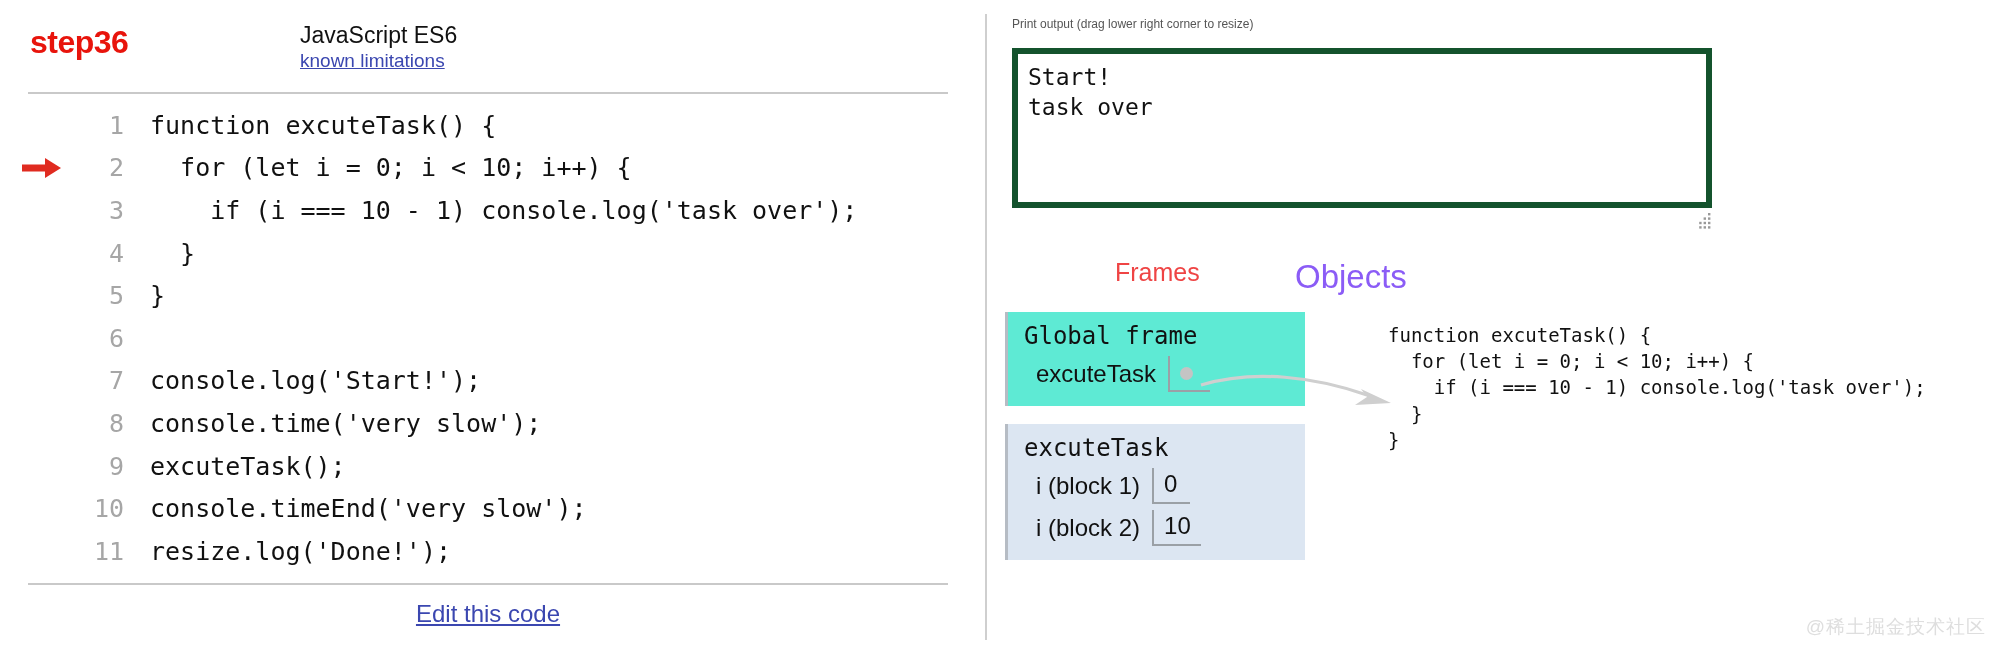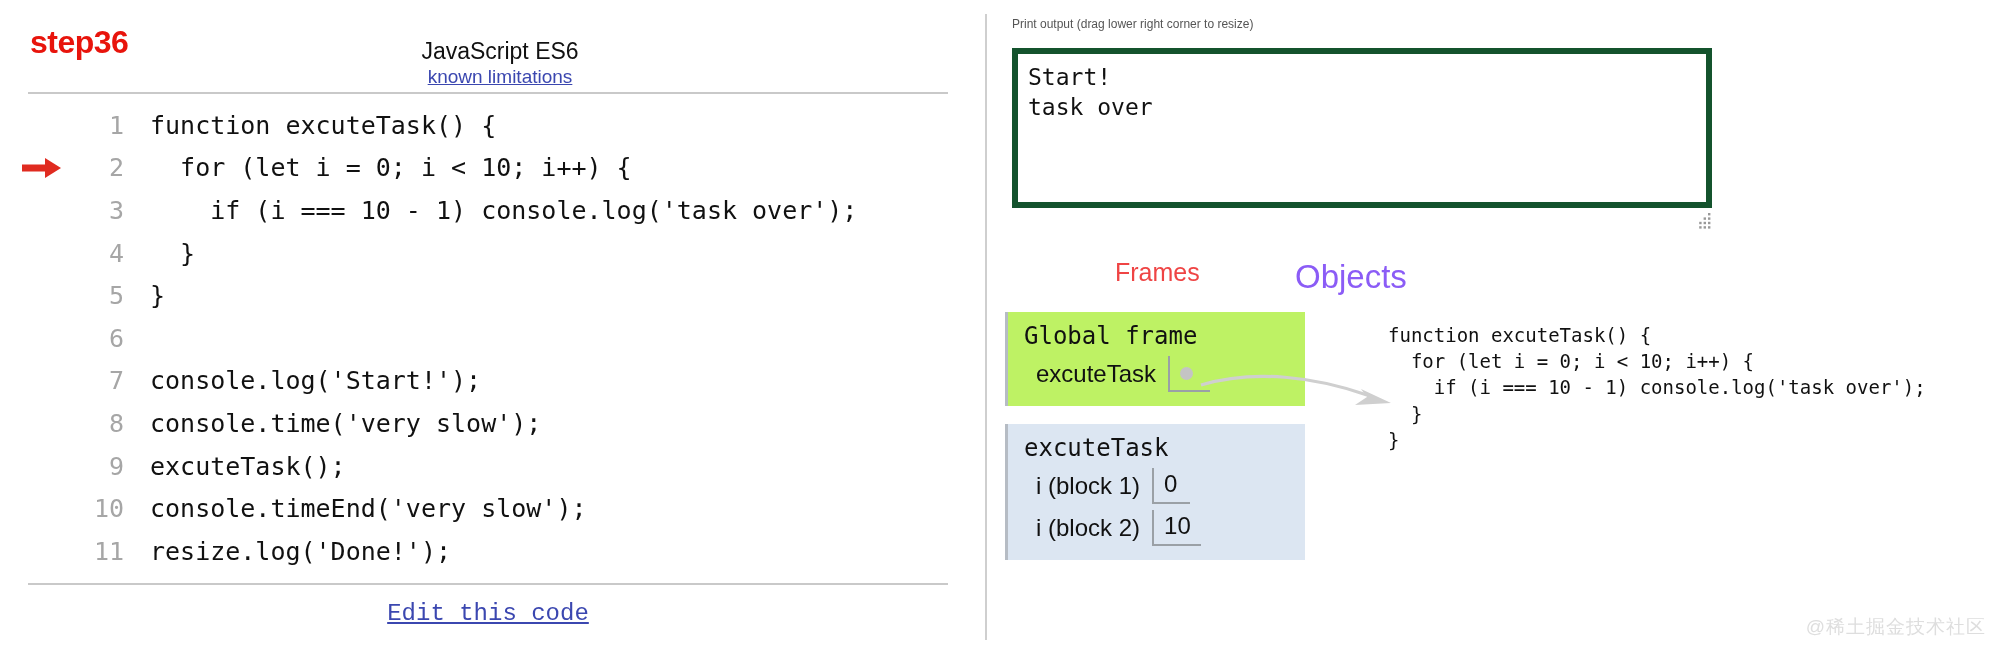--- a/index.html
+++ b/index.html
@@ -26,23 +26,23 @@
   .step-label {
     position: absolute;
     left: 30px; top: 24px;
     font-size: 32px;
     font-weight: bold;
     color: #e8140c;
     letter-spacing: -0.5px;
   }
   .lang-block {
     position: absolute;
-    left: 300px; top: 38px;
+    left: 300px; top: 22px;
     width: 400px;
-    text-align: center;
+    text-align: left;
   }
   .lang-name {
     font-size: 23px;
     color: #111;
     line-height: 1.18;
   }
   .lang-link {
     display: inline-block;
     font-size: 19px;
     color: #3b47b0;
@@ -110,21 +110,20 @@
     position: absolute;
     left: 28px; top: 600px;
     width: 920px;
     text-align: center;
   }
   .edit-link {
     font-size: 24px;
     color: #3b47b0;
     text-decoration: underline;
     cursor: pointer;
-    font-family: Liberation Mono, monospace;
   }
 
   
   .v-divider {
     position: absolute;
     left: 985px; top: 14px;
     width: 2px; height: 626px;
     background: #cfcfcf;
   }
 
@@ -182,21 +181,21 @@
   
   .frames-col {
     position: absolute;
     left: 0px; top: 312px;
     width: 300px;
   }
   .frame {
     position: relative;
     padding: 10px 14px 14px 16px;
     margin-bottom: 18px;
-    background: #bef264;
+    background: #5eead4;
     border-left: 3px solid #b6bcc4;
   }
   .frame.highlighted {
     background: #dce6f2;
   }
   .frame-title {
     font-family: "DejaVu Sans Mono", monospace;
     font-size: 24px;
     color: #111;
     margin-bottom: 6px;

